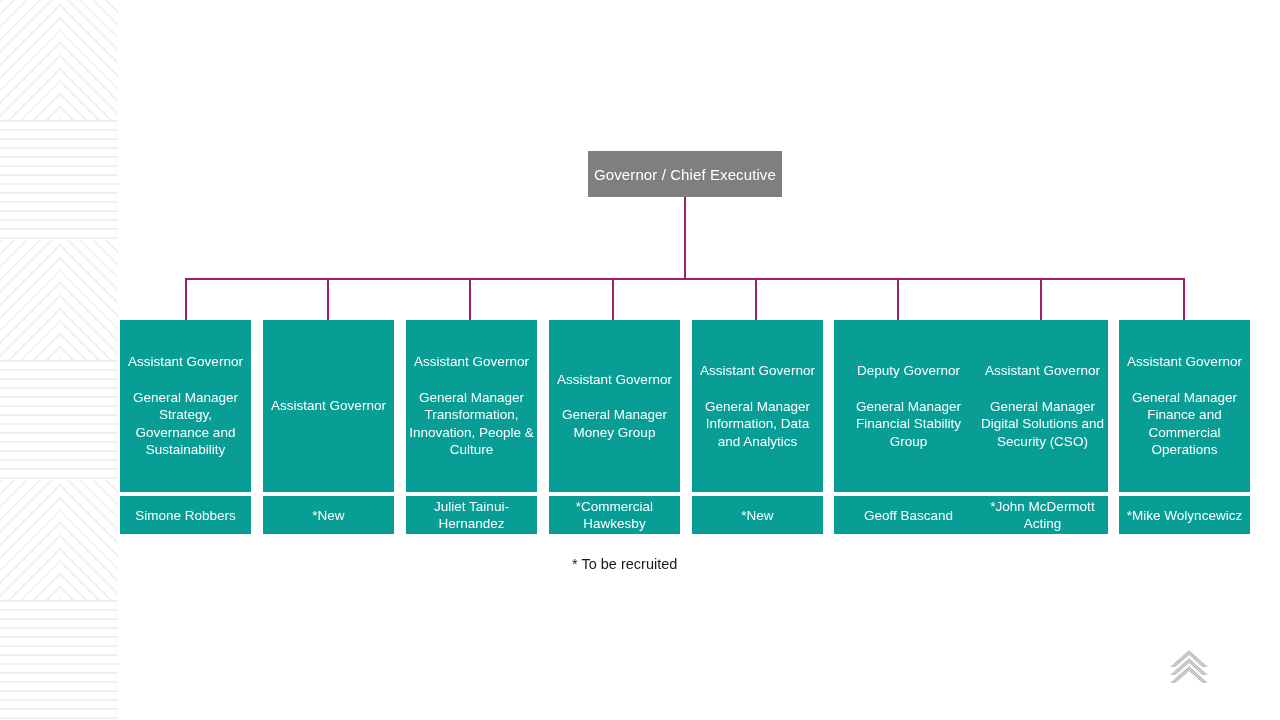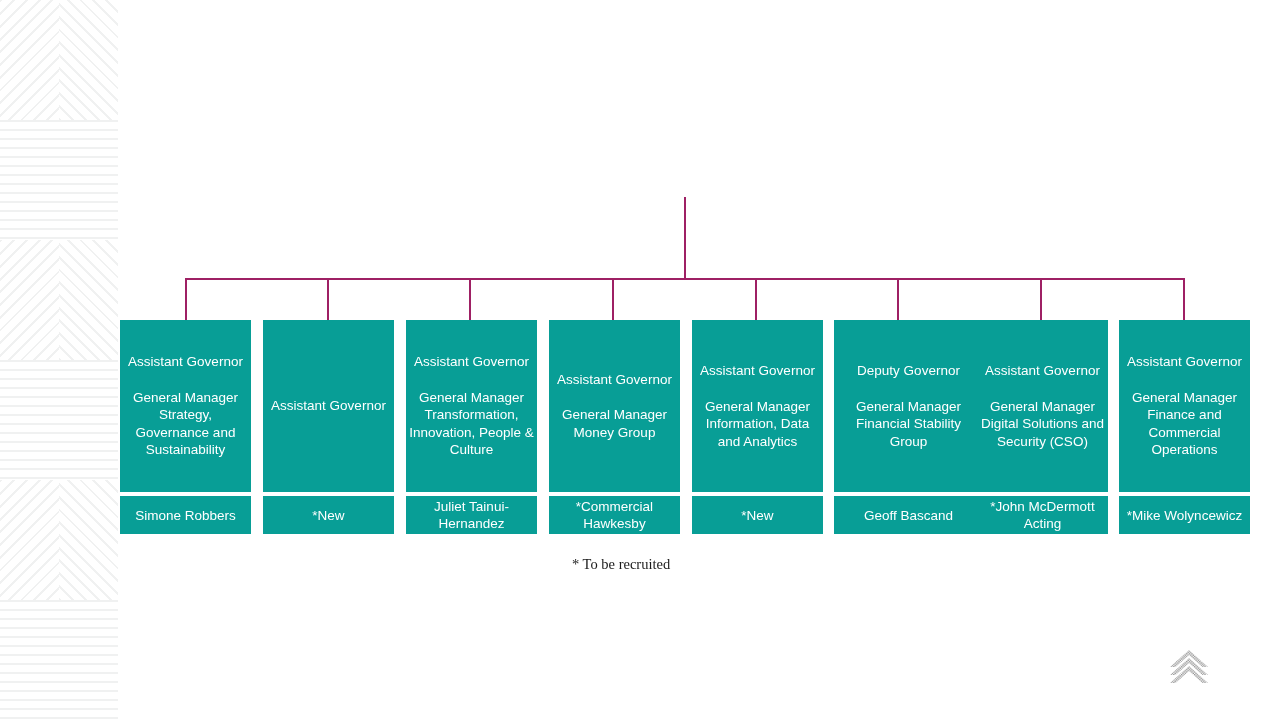--- a/index.html
+++ b/index.html
@@ -108,21 +108,20 @@
   }
 
   
 
   .footnote {
     position: absolute;
     left: 572px;
     top: 556px;
     font-size: 14.5px;
     color: #1a1a1a;
-    font-family: Liberation Serif, serif;
   }
 
   
   #logo {
     position: absolute;
     left: 1168px;
     top: 648px;
     width: 42px;
     height: 42px;
   }
@@ -143,20 +142,21 @@
       <div class="deco-half r deco-chevron-mirror"></div>
     </div>
     <div class="deco-band deco-lines" style="top:360px;height:120px;"></div>
     <div class="deco-band" style="top:480px;height:120px;">
       <div class="deco-half l deco-chevron"></div>
       <div class="deco-half r deco-chevron-mirror"></div>
     </div>
     <div class="deco-band deco-lines" style="top:600px;height:120px;"></div>
   </div>
 
+  <div class="node-root">Governor / Chief Executive</div>
 
   <div class="conn conn-v" style="left:684px;top:197px;height:82px;"></div>
   <div class="conn conn-h" style="left:185px;top:278px;width:1000px;"></div>
 
   <div class="conn conn-v" style="left:185px;top:278px;height:42px;"></div>
   <div class="conn conn-v" style="left:327px;top:278px;height:42px;"></div>
   <div class="conn conn-v" style="left:469px;top:278px;height:42px;"></div>
   <div class="conn conn-v" style="left:612px;top:278px;height:42px;"></div>
   <div class="conn conn-v" style="left:755px;top:278px;height:42px;"></div>
   <div class="conn conn-v" style="left:897px;top:278px;height:42px;"></div>

